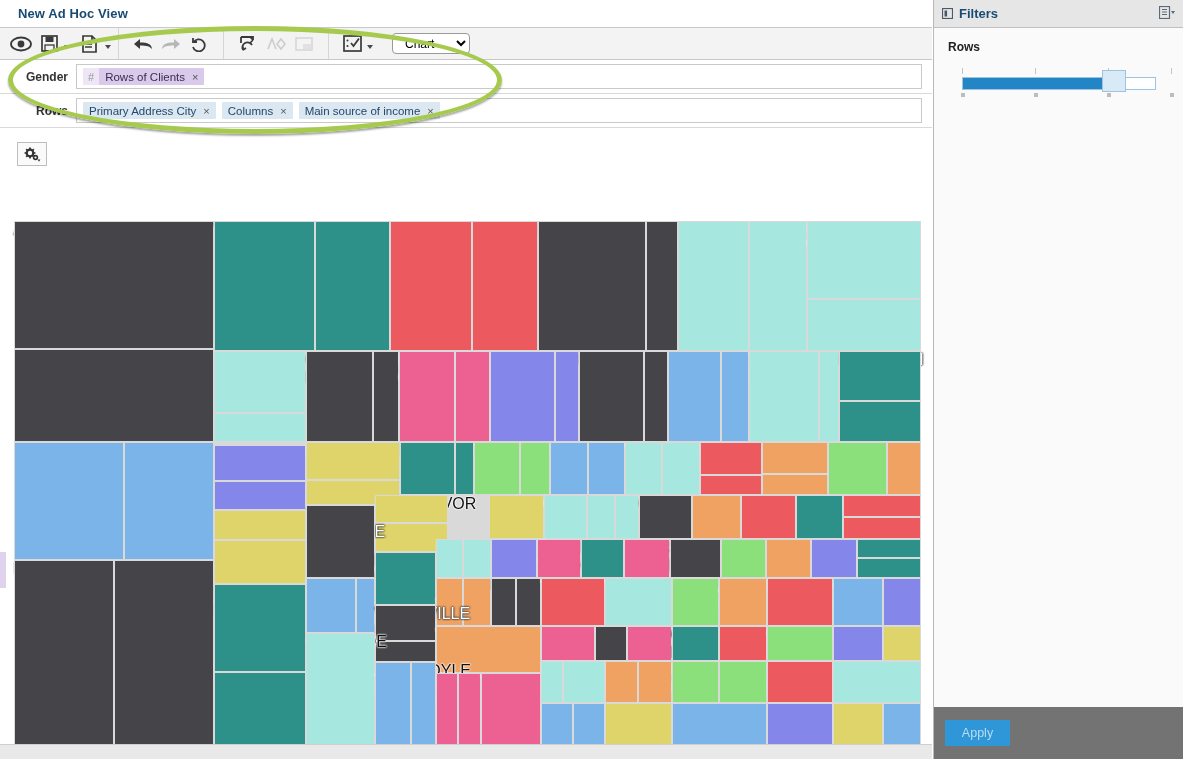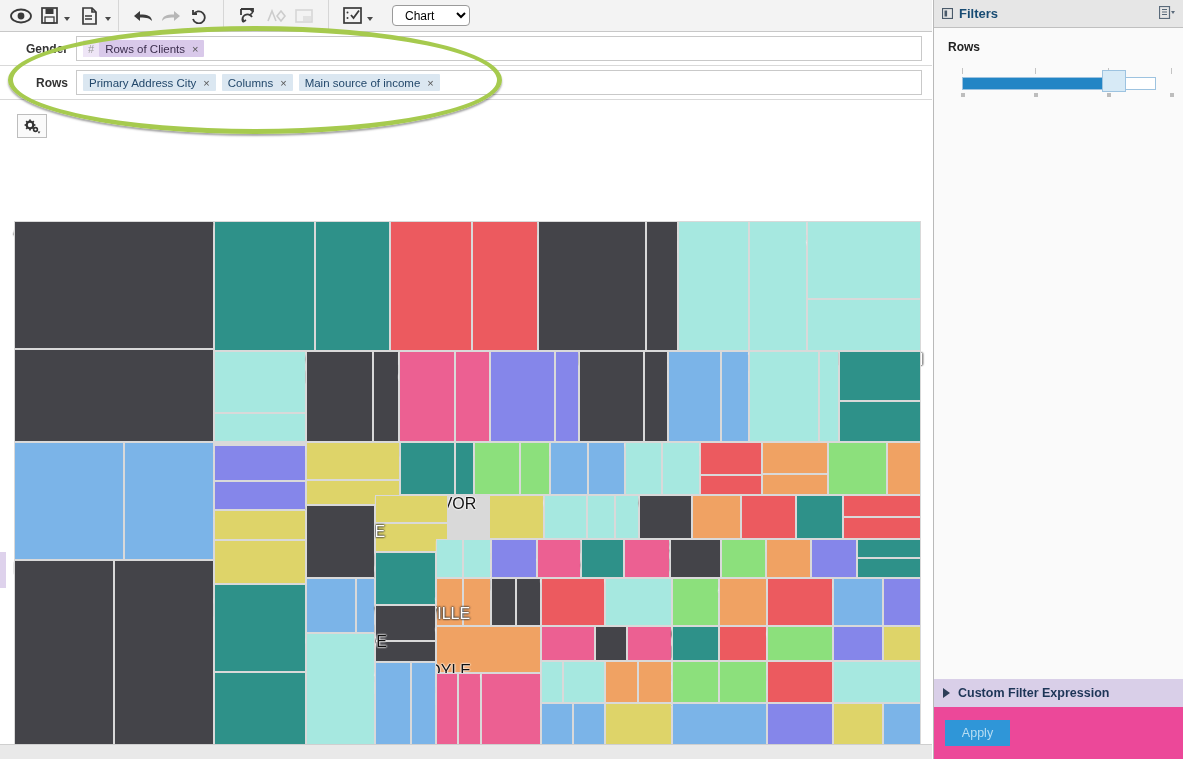--- a/index.html
+++ b/index.html
@@ -89,32 +89,35 @@
   .sfill{position:absolute;left:13px;top:10px;height:11px;width:143px;background:#2285c5;}
   .shandle{position:absolute;left:152px;top:2px;width:22px;height:20px;background:#d7eaf6;border:1px solid #9dc3e0;}
   .stick{position:absolute;top:0;width:1px;height:6px;background:#c4c4c4;}
   .sdot{position:absolute;top:25px;width:4px;height:4px;background:#bdbdbd;}
   #cfe{
     position:absolute;left:0;bottom:52px;width:250px;height:28px;background:#d9cfe8;
     display:flex;align-items:center;padding-left:9px;box-sizing:border-box;cursor:pointer;
   }
   #cfe .arrow{width:0;height:0;border-top:5px solid transparent;border-bottom:5px solid transparent;border-left:7px solid #2d3e58;margin-right:8px;}
   #cfe .cfetxt{font-size:12.5px;font-weight:bold;color:#1d3557;}
-  #applybar{position:absolute;left:0;bottom:0;width:250px;height:52px;background:#ec4899;}
+  #applybar{position:absolute;left:0;bottom:0;width:250px;height:52px;background:#737373;}
   #applybtn{
     position:absolute;left:11px;top:13px;width:65px;height:26px;background:#2f96d8;
     display:flex;align-items:center;justify-content:center;color:#b7ddf2;font-size:12.5px;cursor:pointer;
   }
   #bottomstrip{position:absolute;left:0;bottom:0;width:932px;height:14px;background:#e9e9e9;border-top:1px solid #cfcfcf;}
 </style>
 </head>
 <body>
 
 <div id="app">
 
+  <div id="titlebar">
+    <span class="ttl">New Ad Hoc View</span>
+  </div>
 
   <div id="toolbar">
     <div class="tgrp">
       <div class="tbtn" title="View">
         <svg width="22" height="16" viewBox="0 0 22 16">
             <ellipse cx="11" cy="8" rx="10" ry="6.5" fill="none" stroke="#3a3a3a" stroke-width="1.8"></ellipse>
             <circle cx="11" cy="8" r="3.4" fill="#3a3a3a"></circle>
           </svg>
       </div>
       <div class="tbtn" title="Save">
@@ -635,20 +638,16 @@
       <div class="strack"></div>
       <div class="sfill"></div>
       <div class="shandle"></div>
       <div class="sdot" style="left:11px;"></div>
       <div class="sdot" style="left:84px;"></div>
       <div class="sdot" style="left:157px;"></div>
       <div class="sdot" style="left:220px;"></div>
     </div>
   </div>
 
-  <div id="cfe">
-    <span class="arrow"></span>
-    <span class="cfetxt">Custom Filter Expression</span>
-  </div>
   <div id="applybar">
     <div id="applybtn">Apply</div>
   </div>
 </div>
 
 </body></html>

